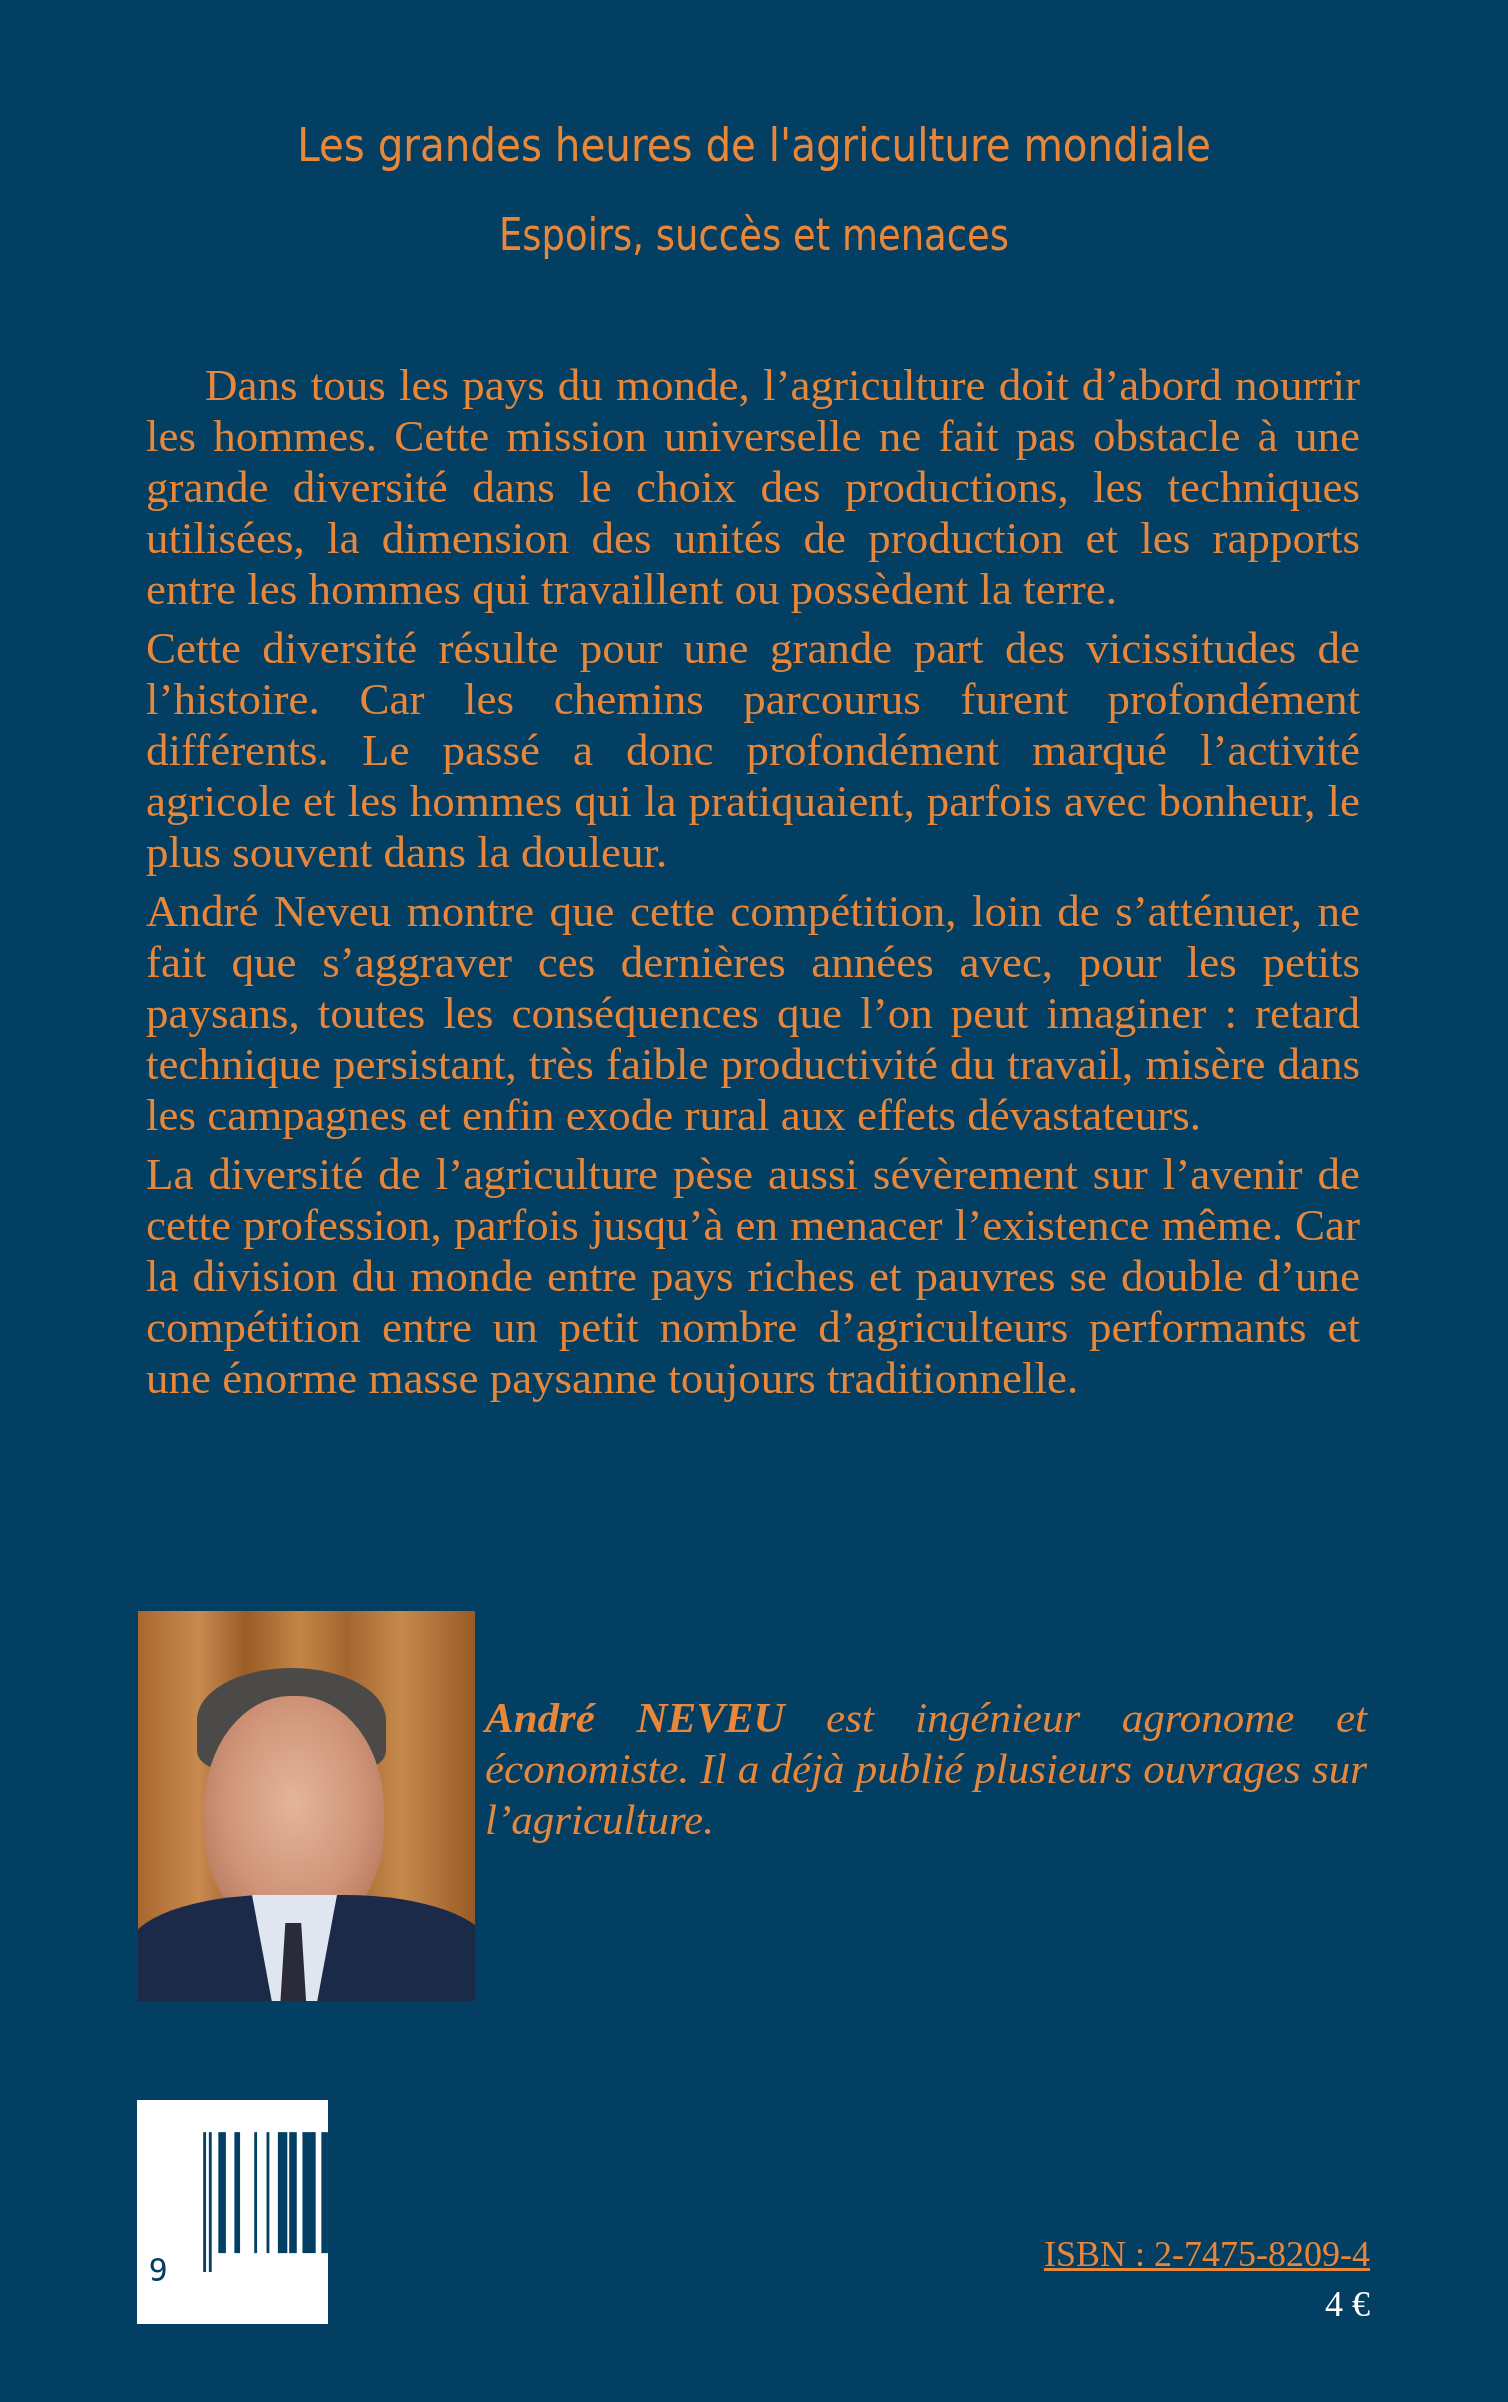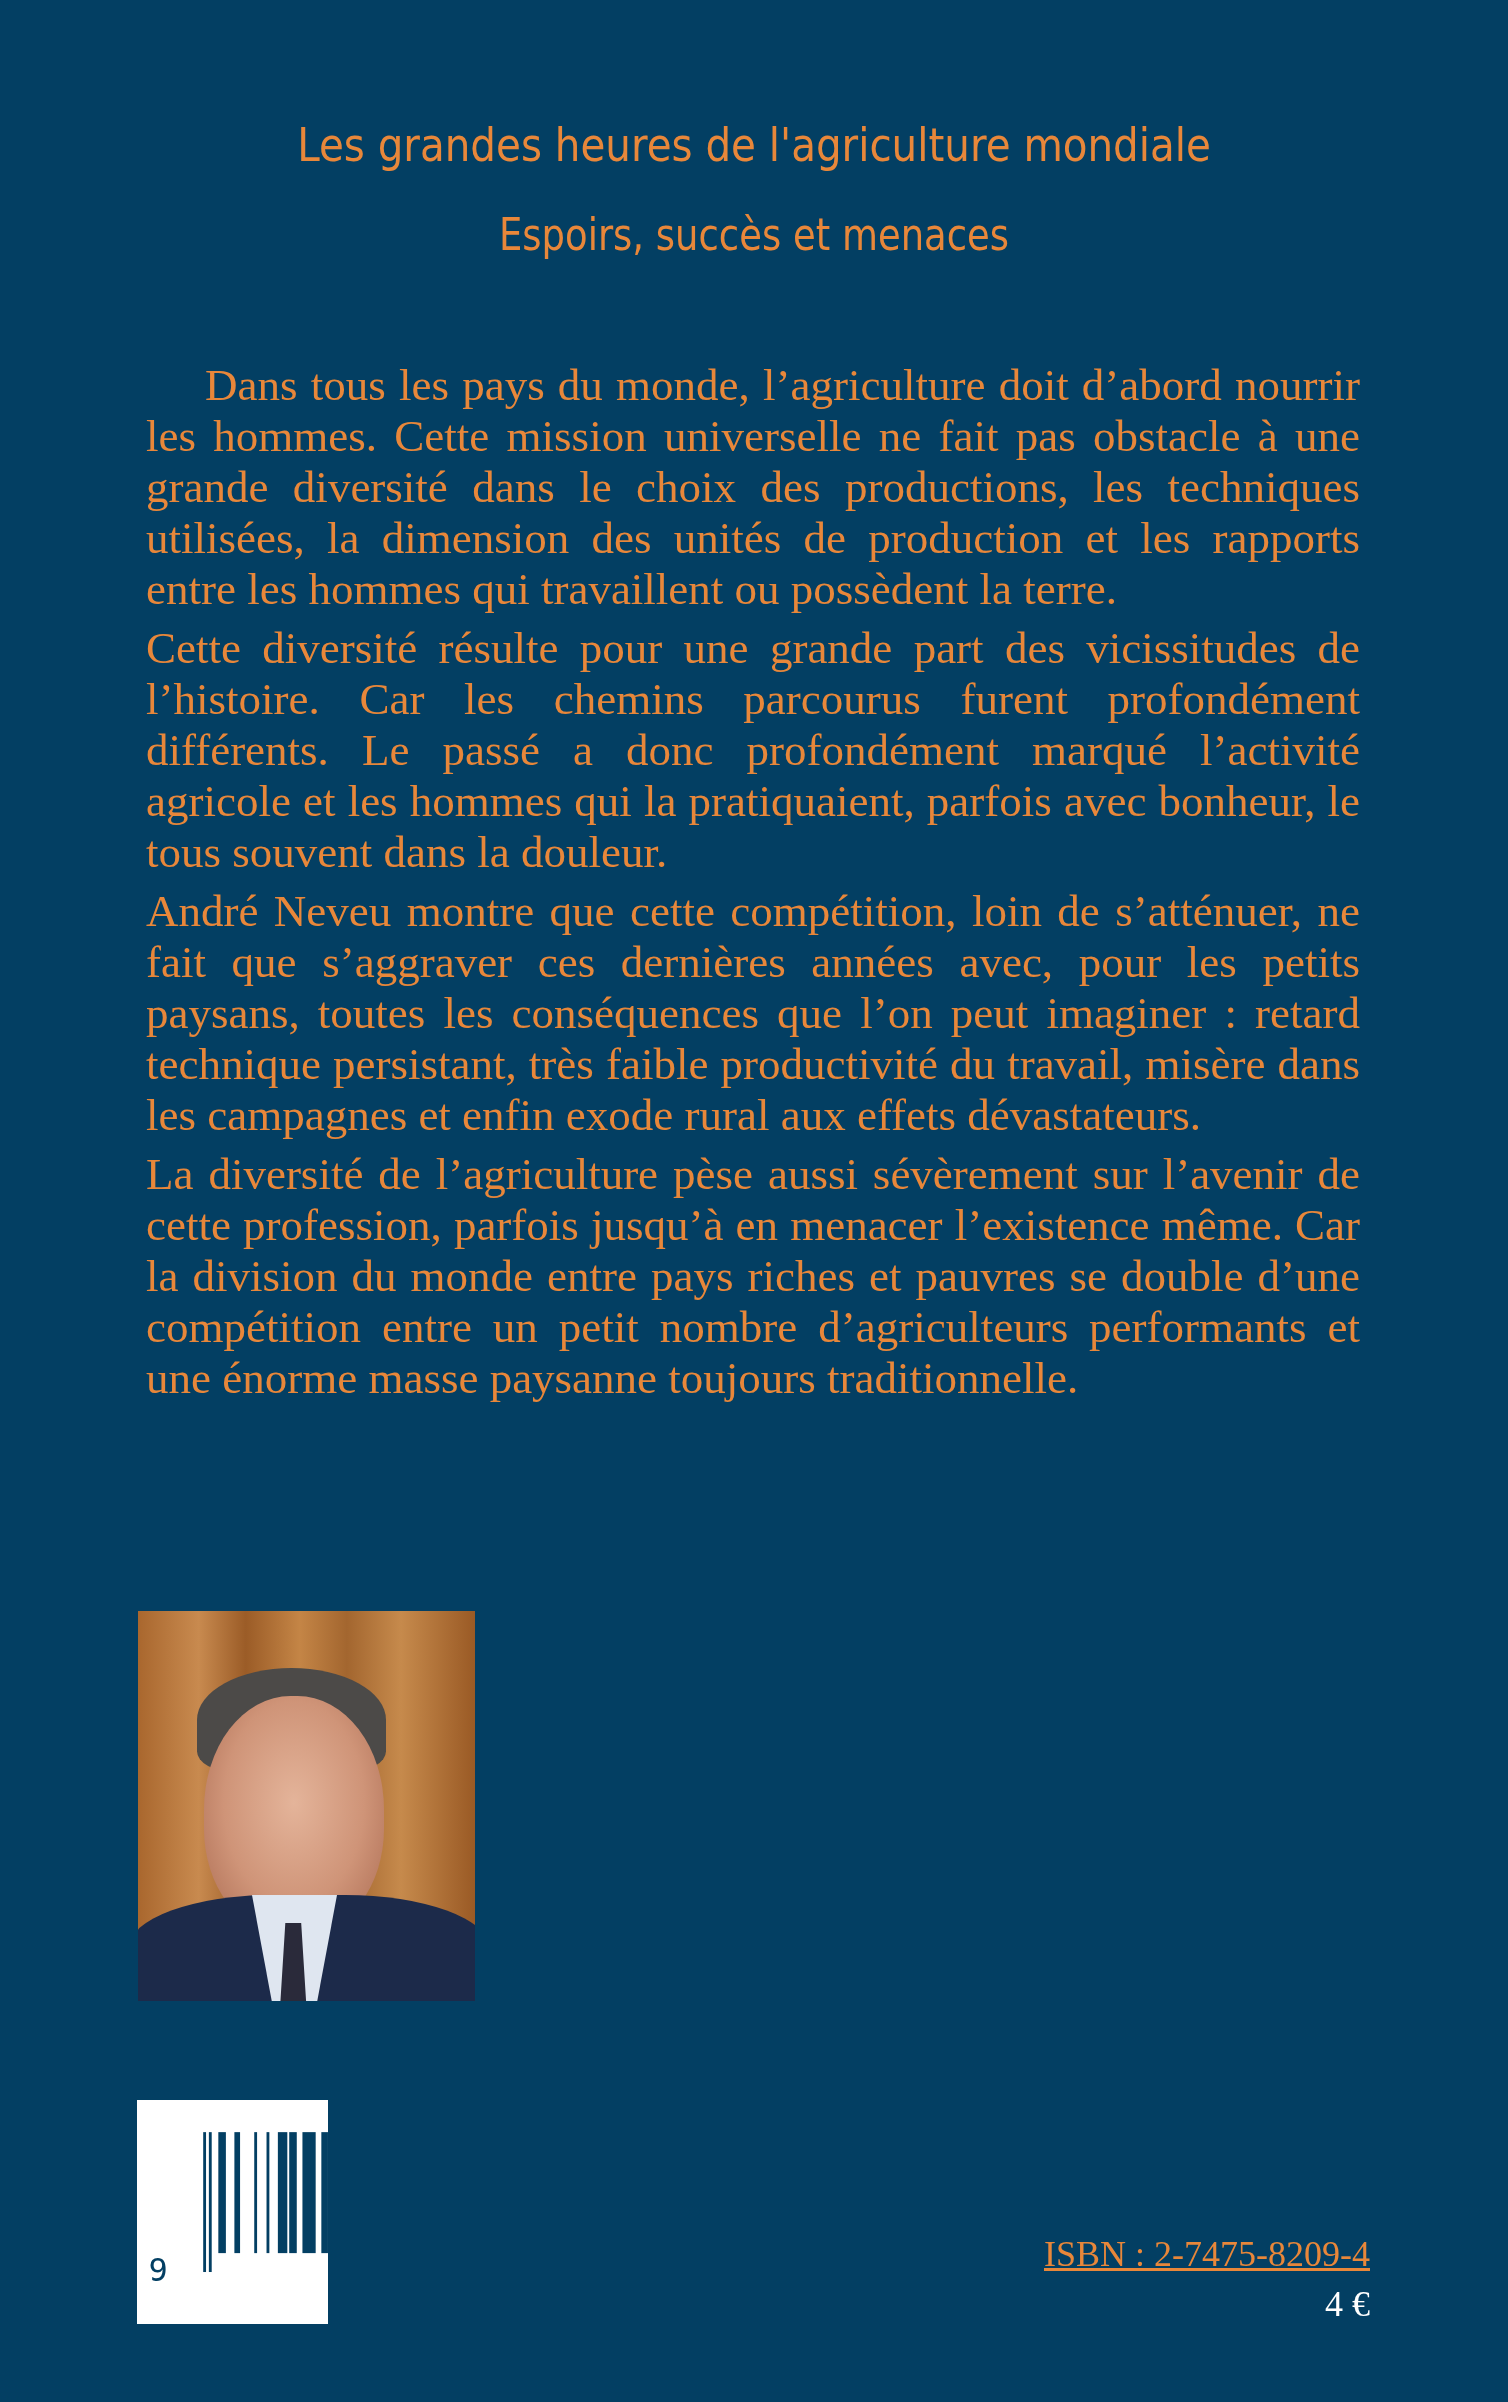--- a/index.html
+++ b/index.html
@@ -93,34 +93,35 @@
   }
 </style>
 </head>
 <body>
 
 <div class="title">Les grandes heures de l'agriculture mondiale</div>
 <div class="subtitle">Espoirs, succès et menaces</div>
 
 <div class="body">
   <p class="first">Dans tous les pays du monde, l’agriculture doit d’abord nourrir les hommes. Cette mission universelle ne fait pas obstacle à une grande diversité dans le choix des productions, les techniques utilisées, la dimension des unités de production et les rapports entre les hommes qui travaillent ou possèdent la terre.</p>
-  <p>Cette diversité résulte pour une grande part des vicissitudes de l’histoire. Car les chemins parcourus furent profondément différents. Le passé a donc profondément marqué l’activité agricole et les hommes qui la pratiquaient, parfois avec bonheur, le tous souvent dans la douleur.</p>
+  <p>Cette diversité résulte pour une grande part des vicissitudes de l’histoire. Car les chemins parcourus furent profondément différents. Le passé a donc profondément marqué l’activité agricole et les hommes qui la pratiquaient, parfois avec bonheur, le plus souvent dans la douleur.</p>
   <p>André Neveu montre que cette compétition, loin de s’atténuer, ne fait que s’aggraver ces dernières années avec, pour les petits paysans, toutes les conséquences que l’on peut imaginer : retard technique persistant, très faible productivité du travail, misère dans les campagnes et enfin exode rural aux effets dévastateurs.</p>
   <p>La diversité de l’agriculture pèse aussi sévèrement sur l’avenir de cette profession, parfois jusqu’à en menacer l’existence même. Car la division du monde entre pays riches et pauvres se double d’une compétition entre un petit nombre d’agriculteurs performants et une énorme masse paysanne toujours traditionnelle.</p>
 </div>
 
 <div class="photo" aria-label="author-portrait">
   <div class="hair"></div>
   <div class="head"></div>
   <div class="suit"></div>
   <div class="shirt"></div>
   <div class="tie"></div>
 </div>
 
 <div class="bio">
+  <p><span class="name">André NEVEU</span><span> est ingénieur agronome et économiste. Il a déjà publié plusieurs ouvrages sur l’agriculture.</span></p>
 </div>
 
 <div class="barcode-wrap" style="width:191px;">
   <svg width="191" height="224" viewBox="0 0 202 237" style="position:absolute;left:0;top:0;">
     <g fill="#033f63">
       <rect x="70" y="34" width="3" height="148"></rect>
       <rect x="76" y="34" width="3" height="148"></rect>
       <rect x="86" y="34" width="8" height="128"></rect>
       <rect x="103" y="34" width="6" height="128"></rect>
       <rect x="124" y="34" width="3" height="128"></rect>

